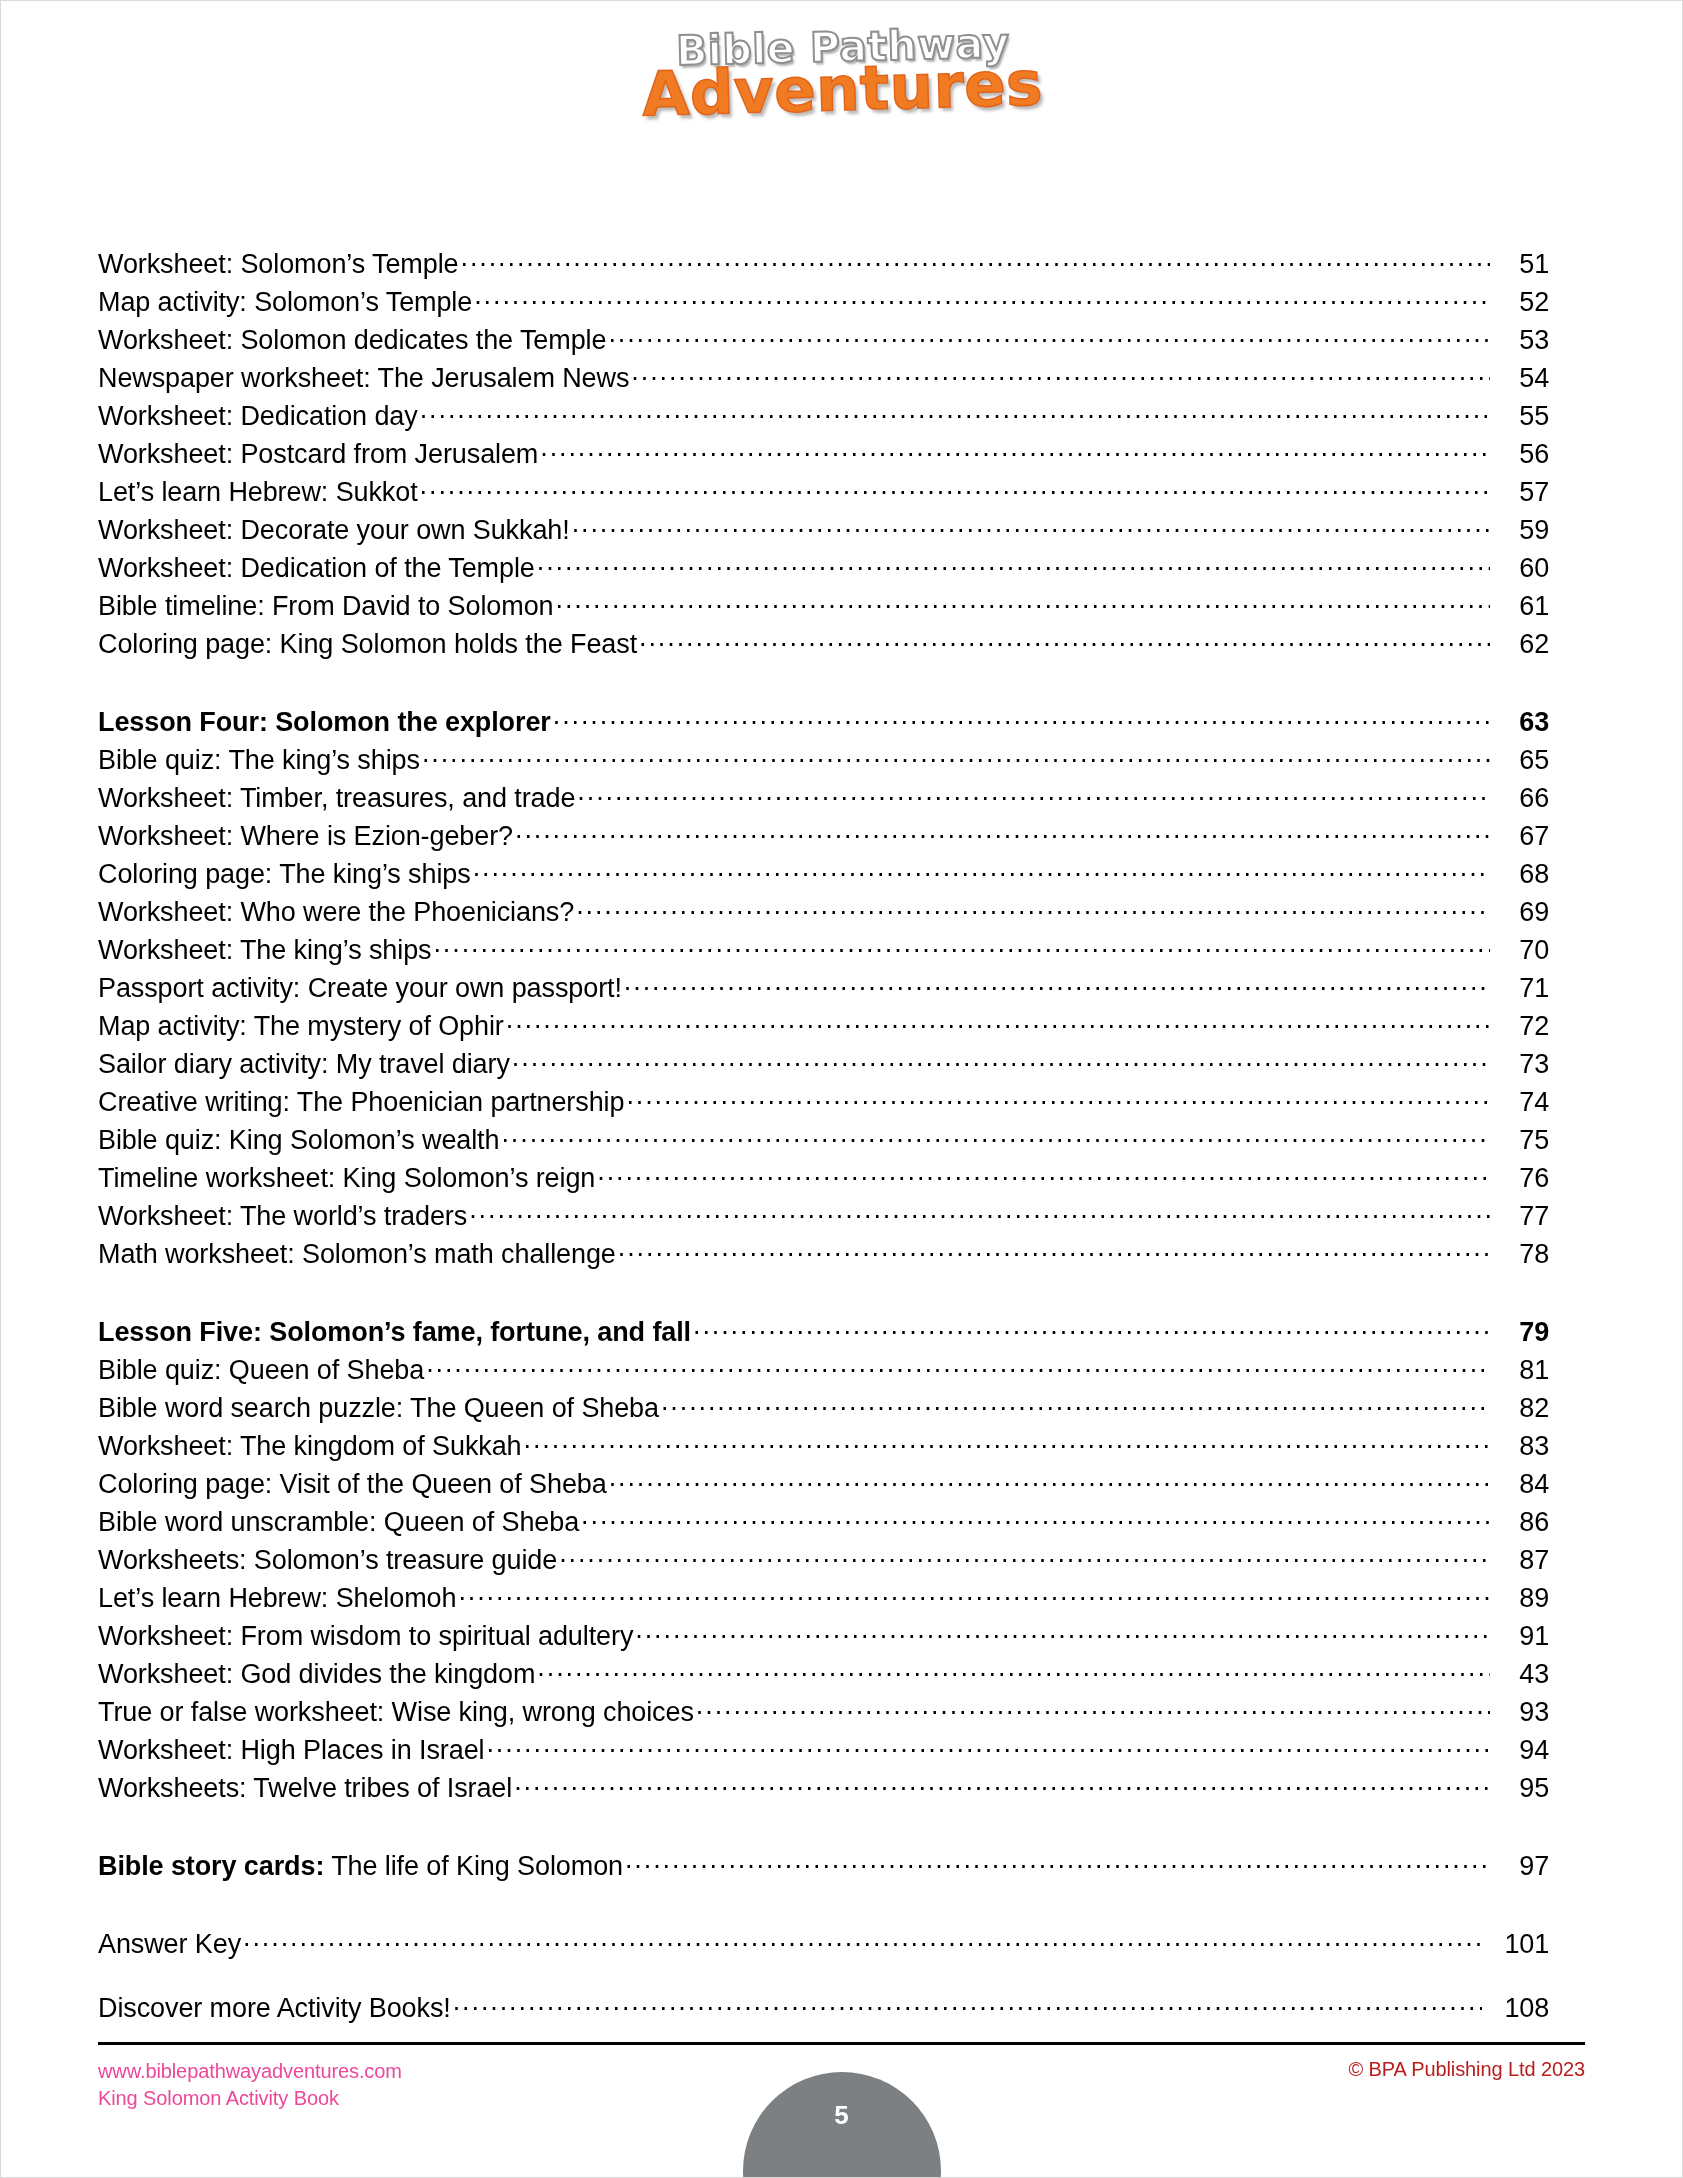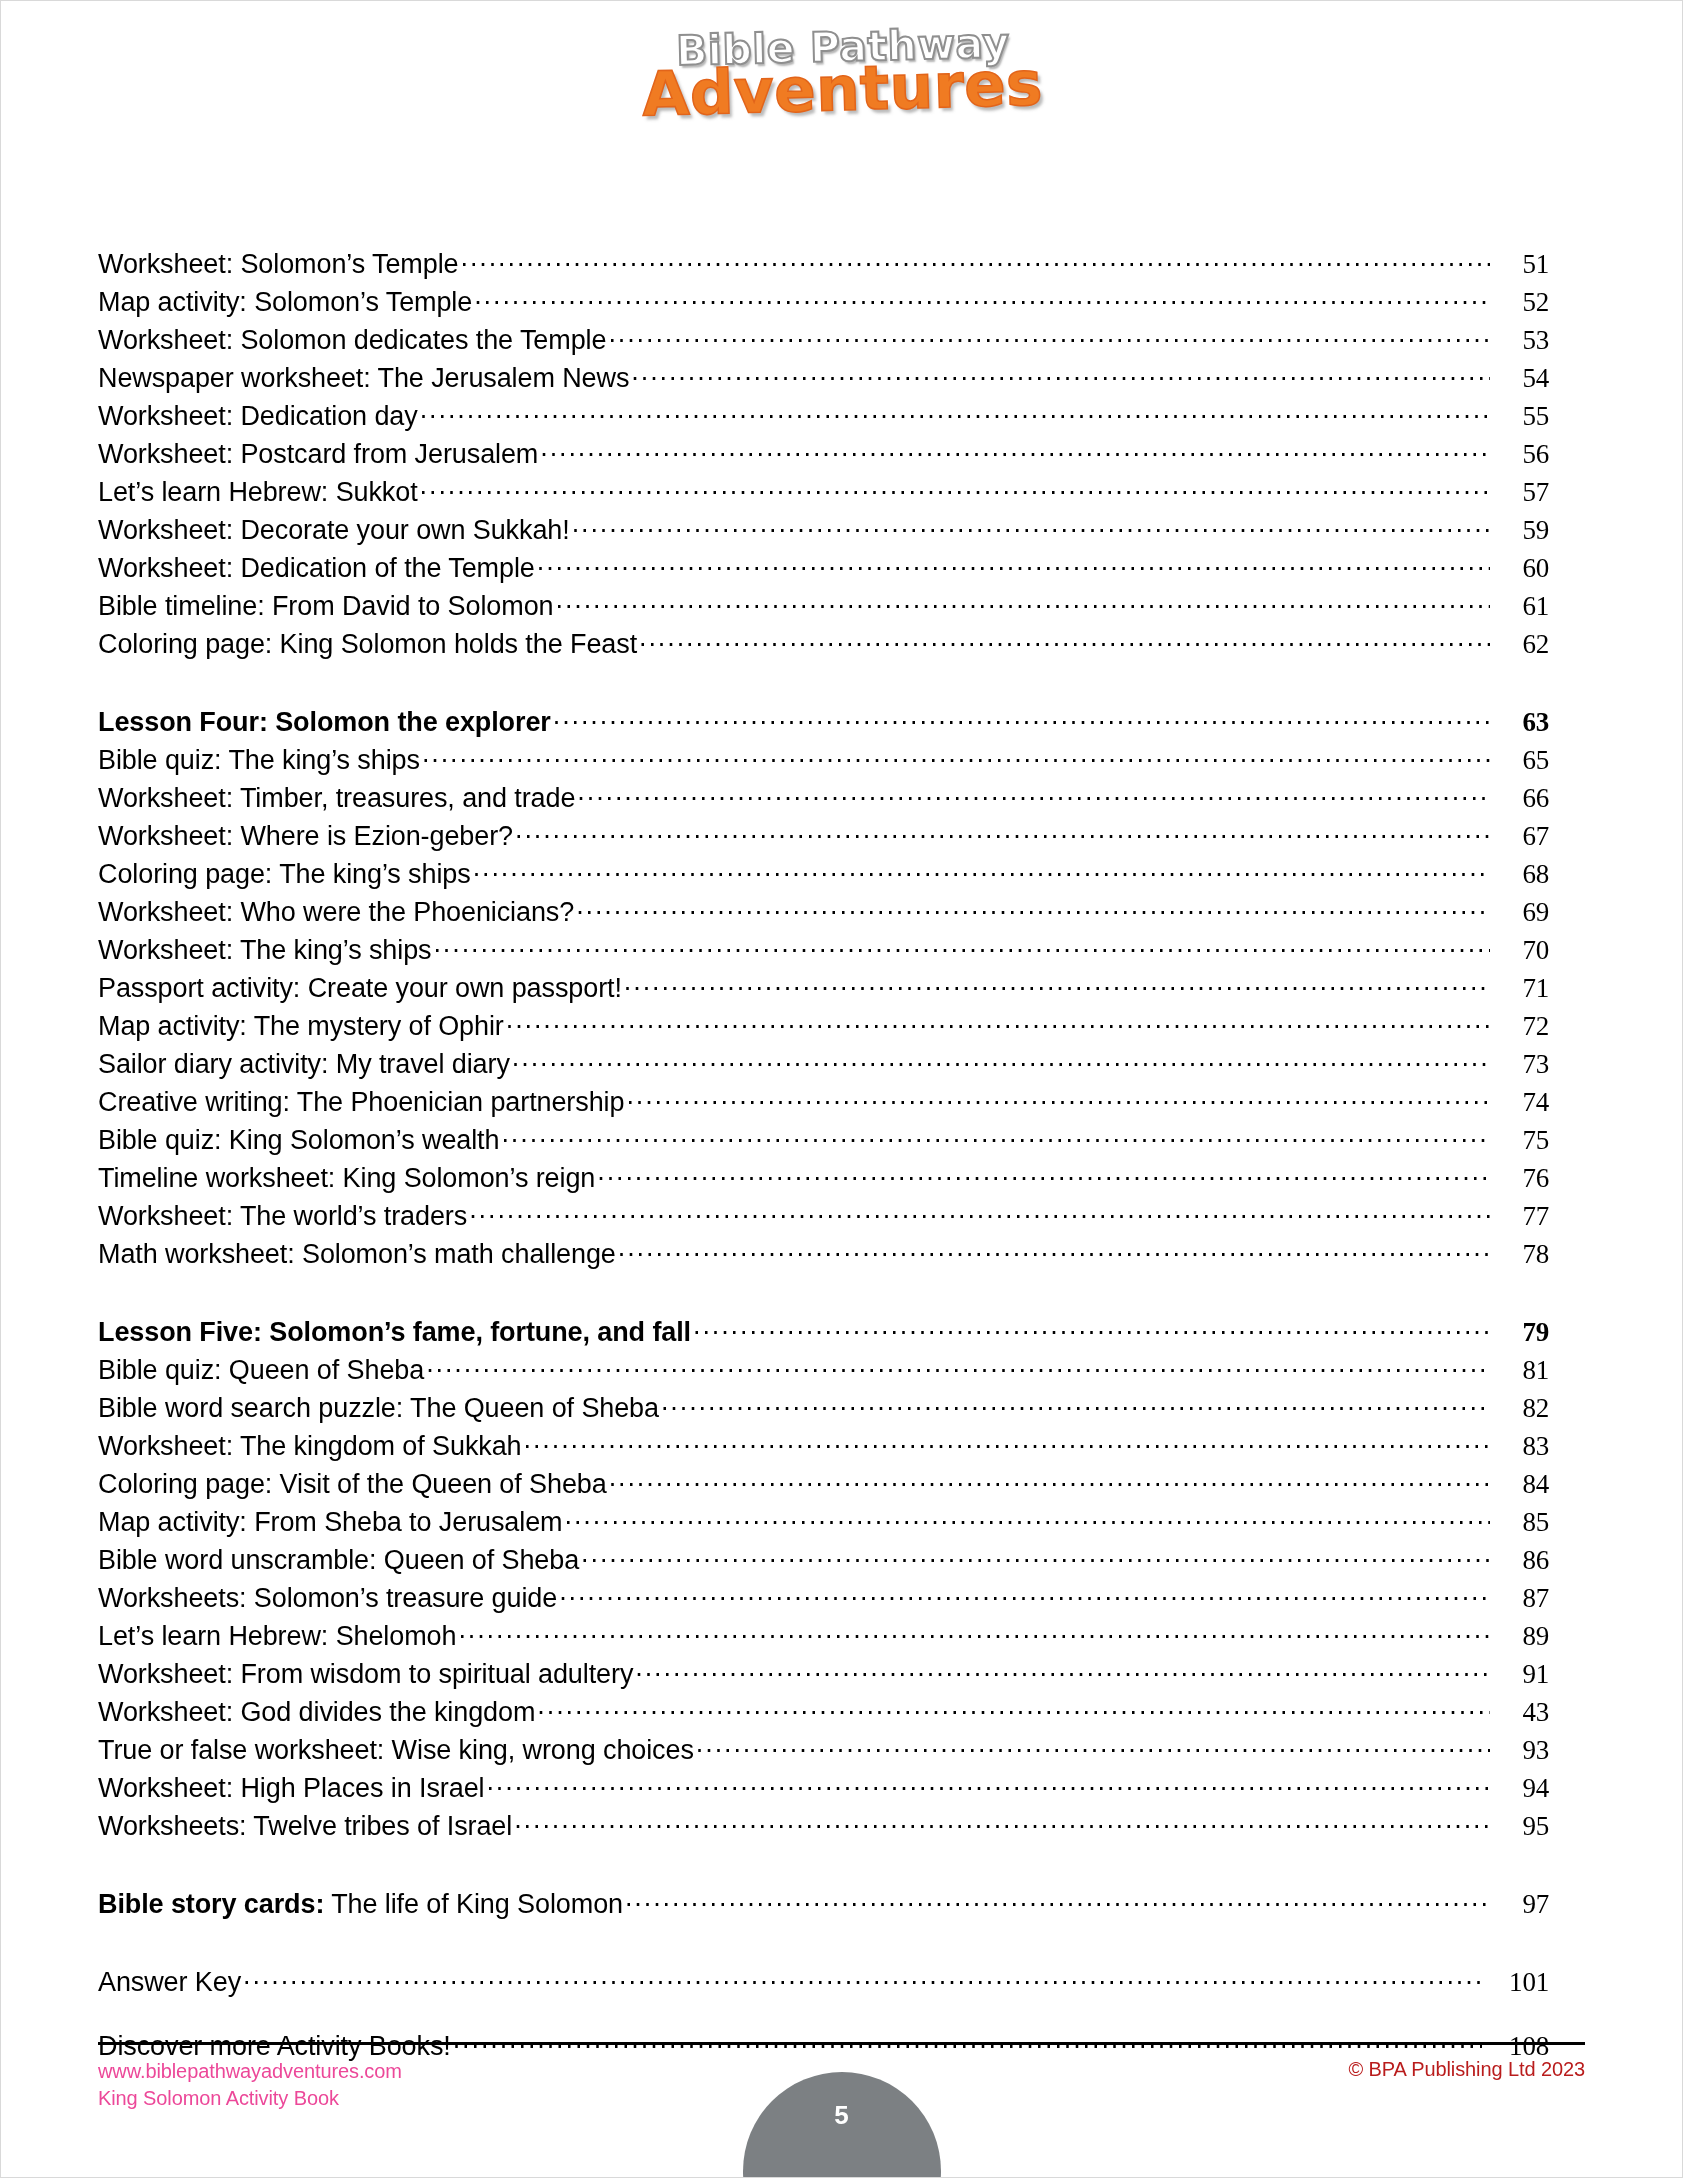--- a/index.html
+++ b/index.html
@@ -106,21 +106,20 @@
     font-size: 27px;
     color: #000;
     white-space: nowrap;
   }
 
   .toc-page {
     flex: 0 0 auto;
     width: 57px;
     text-align: right;
     letter-spacing: -0.2px;
-    font-family: Liberation Serif, serif;
   }
   .toc-page.wide { width: 65px; }
 
   
   .gap-26 { height: 26px; }
   .gap-40 { height: 40px; }
 
   
   .footer-rule {
     position: absolute;
@@ -339,25 +338,20 @@
         <span class="toc-label">Worksheet: The kingdom of Sukkah</span>
         <span class="toc-leader"></span>
         <span class="toc-page">83</span>
       </div>
       <div class="toc-row">
         <span class="toc-label">Coloring page: Visit of the Queen of Sheba</span>
         <span class="toc-leader"></span>
         <span class="toc-page">84</span>
       </div>
       <div class="toc-row">
-        <span class="toc-label">Map activity: From Sheba to Jerusalem</span>
-        <span class="toc-leader"></span>
-        <span class="toc-page">85</span>
-      </div>
-      <div class="toc-row">
         <span class="toc-label">Bible word unscramble: Queen of Sheba</span>
         <span class="toc-leader"></span>
         <span class="toc-page">86</span>
       </div>
       <div class="toc-row">
         <span class="toc-label">Worksheets: Solomon’s treasure guide</span>
         <span class="toc-leader"></span>
         <span class="toc-page">87</span>
       </div>
       <div class="toc-row">

